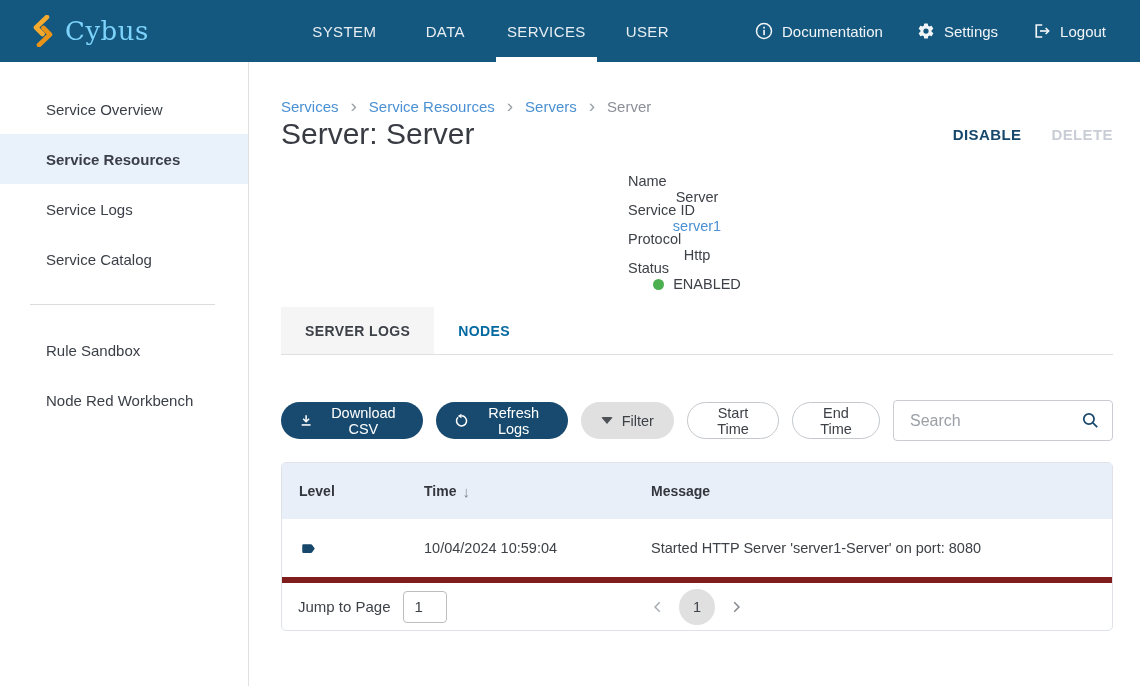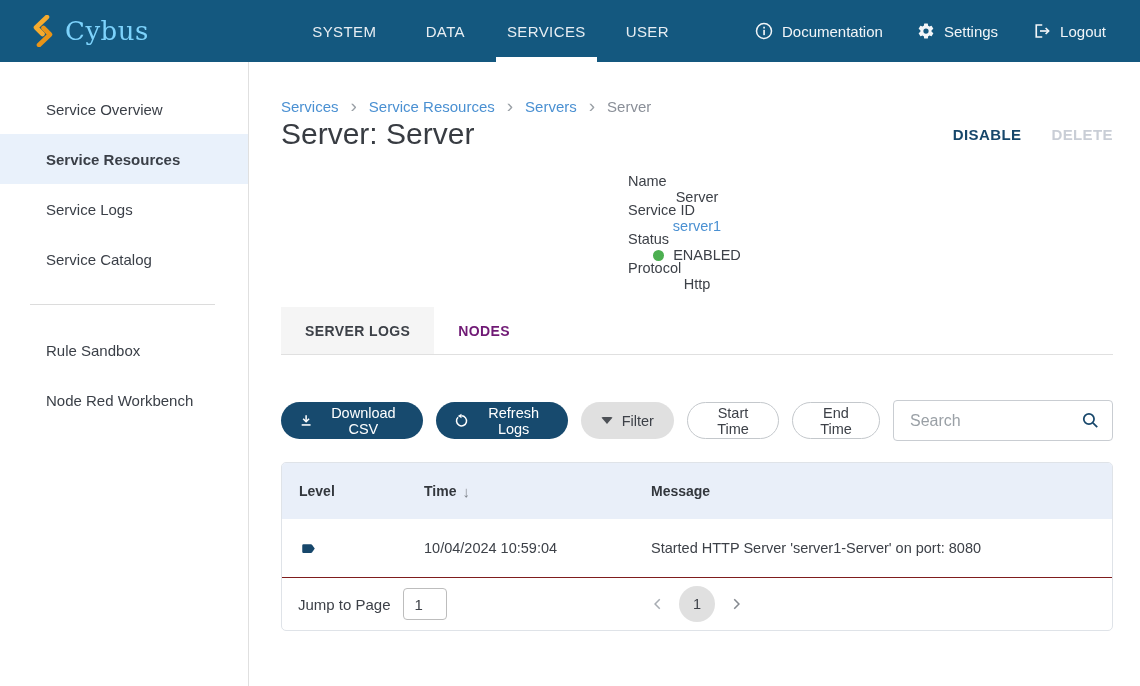--- a/index.html
+++ b/index.html
@@ -68,21 +68,21 @@
   .detail-row { display:flex; align-items:center; height:29px; font-size:14.5px;flex-direction:column; }
   .detail-label { width:138px; color:#3d4148; }
   .detail-value { color:#3d4148; }
   .detail-value.link { color:#4a90d2; cursor:pointer; }
   .status-dot { display:inline-block; width:11px; height:11px; border-radius:50%; background:#4caf50; margin-right:9px; vertical-align:-1px; }
 
   
   .tabs { display:flex; margin-top:18px; border-bottom:1px solid #e0e0e0; }
   .tab {
     height:47px; display:flex; align-items:center; padding:0 24px;
-    font-size:14px; font-weight:bold; letter-spacing:0.4px; cursor:pointer; color:#701a75;
+    font-size:14px; font-weight:bold; letter-spacing:0.4px; cursor:pointer; color:#0369a1;
   }
   .tab.active { background:#f5f5f5; color:#3d4148; }
 
   
   .toolbar { display:flex; align-items:center; gap:13px; margin-top:45px; }
   .pill {
     height:37px; border-radius:19px; display:flex; align-items:center; gap:9px;
     font-family:inherit; font-size:14.5px; cursor:pointer; border:none; padding:0 18px;
   }
   .pill.solid { background:#174a6e; color:#fff; }
@@ -105,21 +105,21 @@
   .card {
     margin-top:21px; border:1px solid #dfe3e8; border-radius:5px; overflow:hidden; background:#fff;
   }
   .thead { display:flex; background:#e9eff9; height:56px; align-items:center; font-weight:bold; font-size:14px; color:#33373d; }
   .col-level { width:142px; padding-left:17px; }
   .col-time  { width:227px; }
   .col-msg   { flex:1; }
   .th-time { display:flex; align-items:center; gap:6px; cursor:pointer; }
   .sort-arrow { color:#80868d; font-size:15px; }
   .trow { display:flex; align-items:center; height:58px; font-size:14.5px; color:#3d4148; }
-  .tfoot { display:flex; align-items:center; height:53px; border-top:1px solid #7f1d1d; position:relative; font-size:15px; }
+  .tfoot { display:flex; align-items:center; height:53px; border-top:6px solid #7f1d1d; position:relative; font-size:15px; }
   .jump { display:flex; align-items:center; gap:12px; padding-left:16px; }
   .jump input {
     width:44px; height:32px; border:1px solid #bdbdbd; border-radius:4px;
     font-family:inherit; font-size:15px; padding:0 0 0 11px; color:#3d4148; outline:none;
   }
   .pager { position:absolute; left:50%; transform:translateX(-50%); display:flex; align-items:center; gap:10px; }
   .pg-btn { background:none; border:none; cursor:pointer; padding:4px; display:flex; }
   .pg-current {
     width:36px; height:36px; border-radius:50%; background:#e0e0e0; color:#3d4148;
     display:flex; align-items:center; justify-content:center; font-size:14.5px; cursor:pointer; border:none; font-family:inherit;
@@ -206,26 +206,26 @@
     <div class="details">
       <div class="detail-row">
         <span class="detail-label">Name</span>
         <span class="detail-value">Server</span>
       </div>
       <div class="detail-row">
         <span class="detail-label">Service ID</span>
         <span class="detail-value link">server1</span>
       </div>
       <div class="detail-row">
+        <span class="detail-label">Protocol</span>
+        <span class="detail-value">Http</span>
+      </div>
+      <div class="detail-row">
         <span class="detail-label">Status</span>
         <span class="detail-value"><span class="status-dot"></span><span>ENABLED</span></span>
-      </div>
-      <div class="detail-row">
-        <span class="detail-label">Protocol</span>
-        <span class="detail-value">Http</span>
       </div>
     </div>
 
     <div class="tabs">
       <div class="tab active">SERVER LOGS</div>
       <div class="tab">NODES</div>
     </div>
 
     <div class="toolbar">
       <button class="pill solid">

